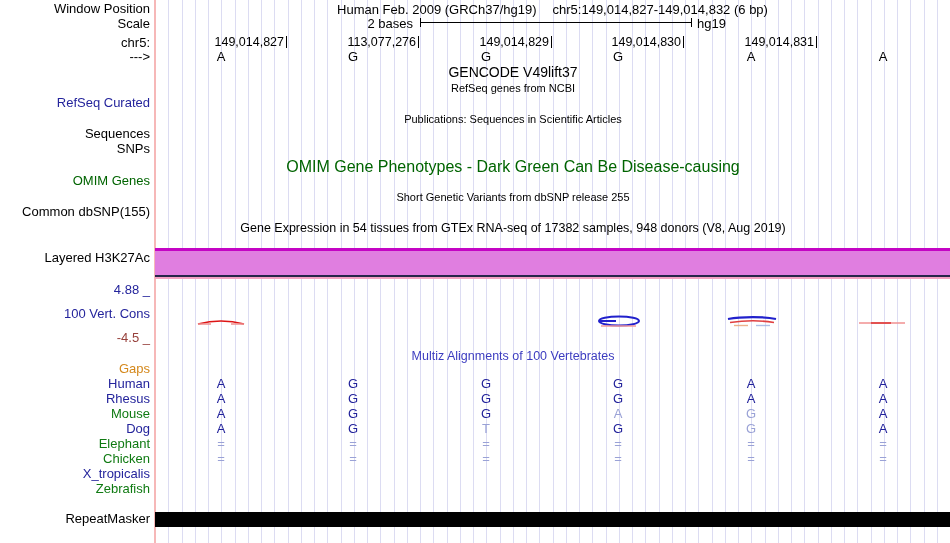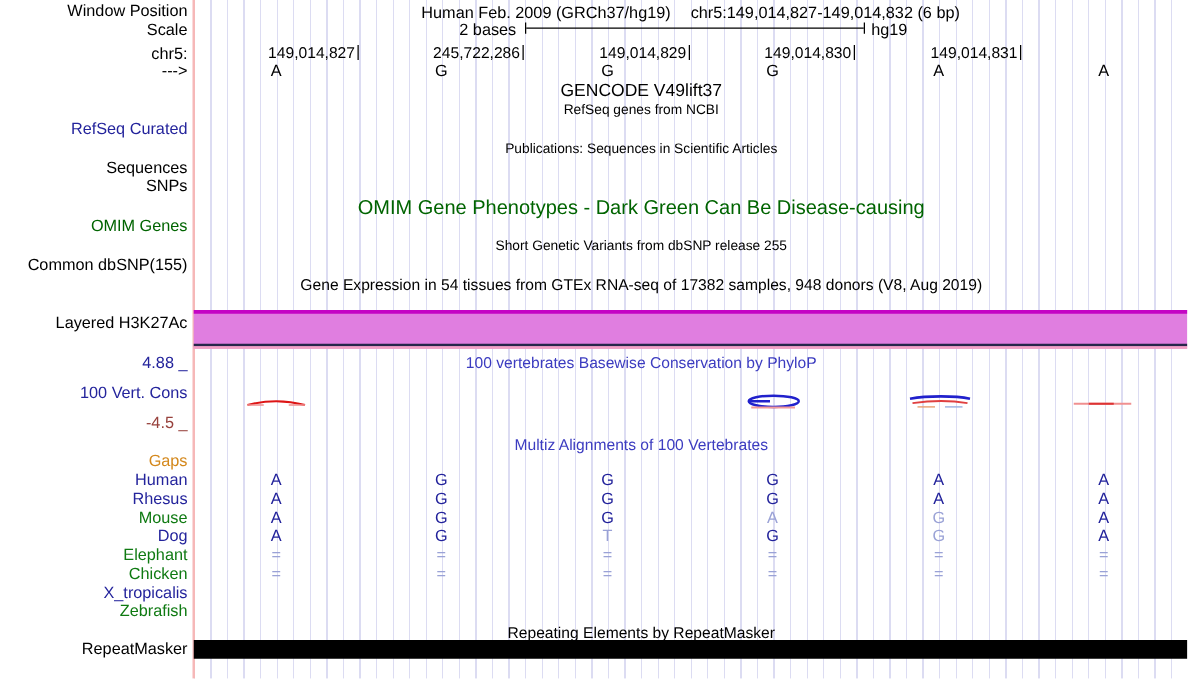--- a/index.html
+++ b/index.html
@@ -81,41 +81,39 @@
   <div class="header">
     <span>Human Feb. 2009 (GRCh37/hg19)</span>
     <span>chr5:149,014,827-149,014,832 (6 bp)</span>
   </div>
 
   <span class="scale-text">2 bases</span>
   <div class="scale-line"></div>
   <span class="scale-asm">hg19</span>
 
   <span class="coord" style="right:663px">149,014,827</span>
-  <span class="coord" style="right:531px">245,722,286</span>
+  <span class="coord" style="right:531px">113,077,276</span>
   <span class="coord" style="right:398px">149,014,829</span>
   <span class="coord" style="right:266px">149,014,830</span>
   <span class="coord" style="right:133px">149,014,831</span>
 
   <span class="bcell c0" style="top:50px">A</span>
   <span class="bcell c1" style="top:50px">G</span>
   <span class="bcell c2" style="top:50px">G</span>
   <span class="bcell c3" style="top:50px">G</span>
   <span class="bcell c4" style="top:50px">A</span>
   <span class="bcell c5" style="top:50px">A</span>
 
   <div class="ctext sz14" style="top:65px">GENCODE V49lift37</div>
   <div class="ctext sz11" style="top:112px">Publications: Sequences in Scientific Articles</div>
   <div class="ctext sz11" style="top:81px">RefSeq genes from NCBI</div>
   <div class="ctext sz12 dkgreen" style="top:160px">OMIM Gene Phenotypes - Dark Green Can Be Disease-causing</div>
   <div class="ctext sz11" style="top:190px">Short Genetic Variants from dbSNP release 255</div>
   <div class="ctext sz125" style="top:221px">Gene Expression in 54 tissues from GTEx RNA-seq of 17382 samples, 948 donors (V8, Aug 2019)</div>
-  <div class="ctext sz125 blue" style="top:283px">100 vertebrates Basewise Conservation by PhyloP</div>
   <div class="ctext sz125 blue" style="top:349px">Multiz Alignments of 100 Vertebrates</div>
-  <div class="ctext sz125" style="top:499px">Repeating Elements by RepeatMasker</div>
 
   <div class="h3k-bar">
     <div class="topline"></div>
     <div class="botline"></div>
     <div class="pinkline"></div>
   </div>
 
   <svg class="mark" style="left:197px;top:317px" width="48" height="10">
     <path d="M1,7 Q24,1 47,7" stroke="#dd1515" stroke-width="1.7" fill="none"></path>
     <path d="M1,7 L14,7 M34,7 L47,7" stroke="#f09090" stroke-width="1.3" fill="none"></path>

